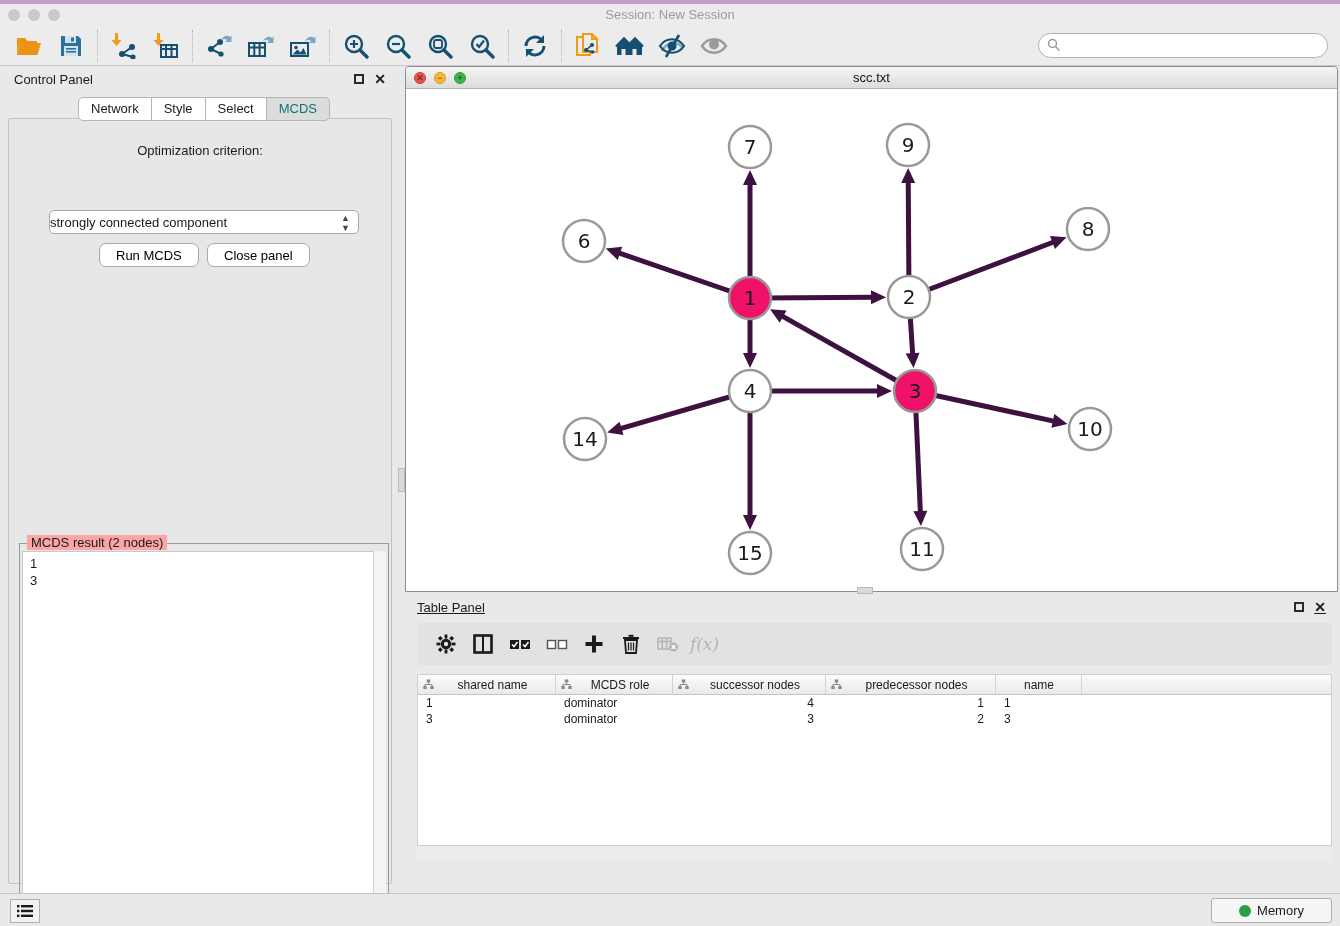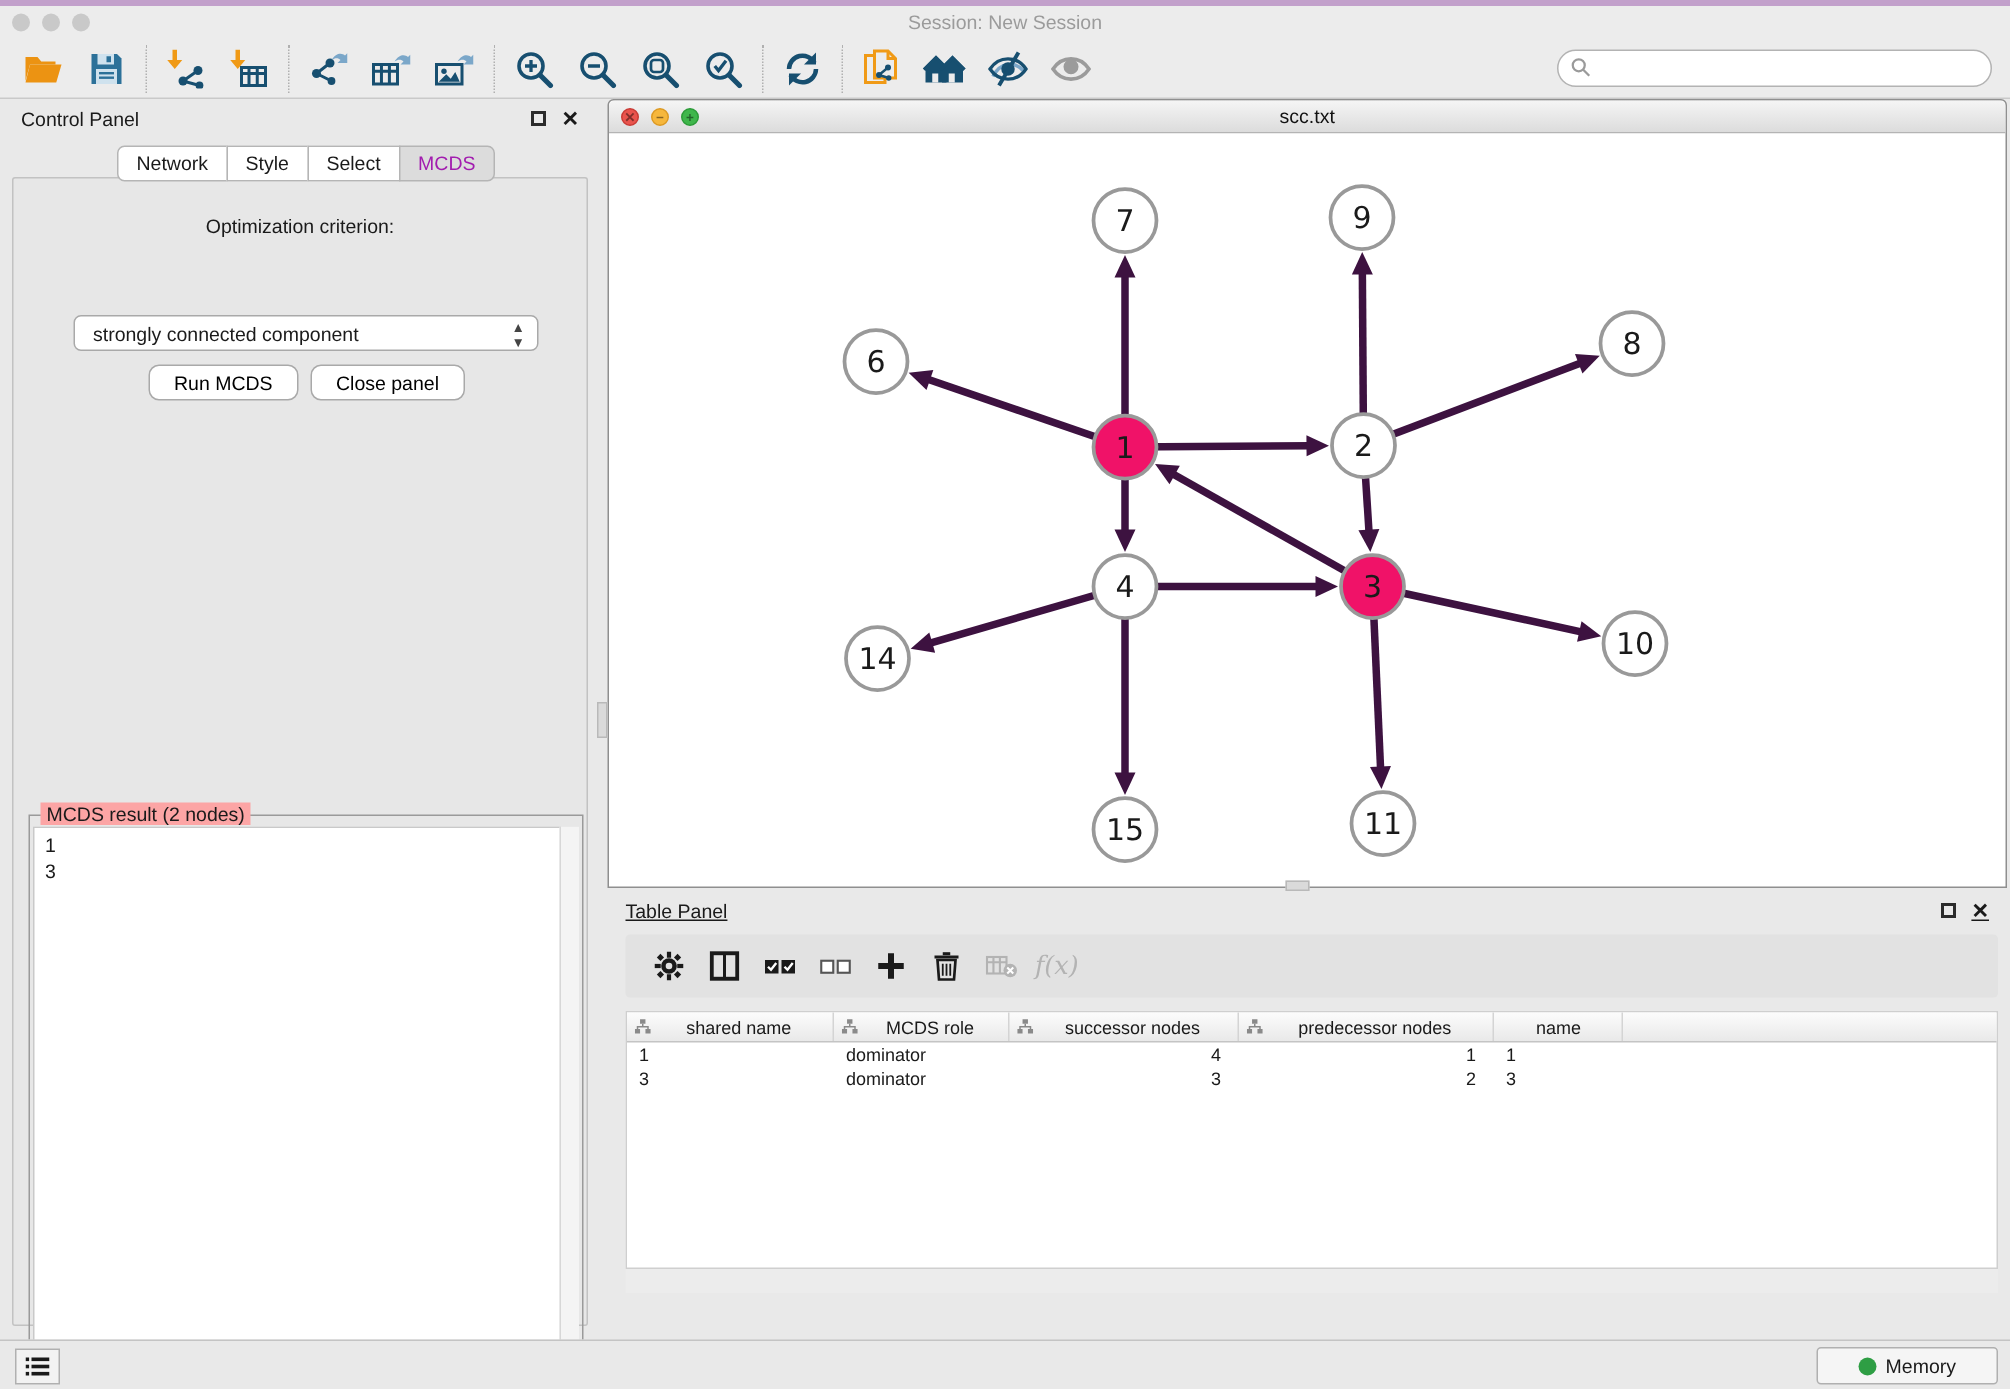--- a/index.html
+++ b/index.html
@@ -33,28 +33,28 @@
   
   #control-panel { left:4px; top:66px; width:392px; height:822px; }
   #cp-header { height:26px; display:flex; align-items:center; padding:0 10px; }
   #cp-header .title { flex:1; font-size:13px; }
   .float-btn { width:10px; height:10px; border:2px solid #2b2b2b; display:inline-block; margin-right:10px; }
   .close-x { font-size:14px; font-weight:bold; color:#1a1a1a; line-height:10px; }
   #cp-tabs { position:absolute; left:74px; top:31px; display:flex; z-index:2; }
   .cp-tab { border:1px solid #b5b5b5; background:#fff; padding:3px 12px 4px; font-size:13px;
             margin-right:-1px; }
   .cp-tab:first-child { border-top-left-radius:5px; border-bottom-left-radius:5px; }
-  .cp-tab.selected { background:#dcdcdc; color:#a21caf;
+  .cp-tab.selected { background:#dcdcdc; color:#0f766e;
                      border-top-right-radius:5px; border-bottom-right-radius:5px; }
   #cp-body { position:absolute; left:4px; top:52px; width:384px; height:766px;
              background:#e7e7e7; border:1px solid #c2c2c2; border-radius:2px; }
   #opt-label { text-align:center; margin-top:24px; font-size:13px; }
   #opt-select { position:absolute; left:40px; top:91px; width:310px; height:24px; background:#fff;
                 border:1px solid #a9a9a9; border-radius:5px; display:flex; align-items:center;
-                padding-left:12px; font-size:13px; }
+                font-size:13px; }
   #opt-select .spin { position:absolute; right:8px; top:2px; font-size:9px; color:#444; line-height:10px; text-align:center; }
   .cp-btn { position:absolute; top:124px; height:24px; background:#fff; border:1px solid #a9a9a9;
             border-radius:7px; font-size:13px; padding:0 16px; font-family:"Liberation Sans",sans-serif; }
   #run-btn { left:90px; }
   #close-panel-btn { left:198px; }
   #result-group { position:absolute; left:10px; top:424px; width:370px; height:378px; }
   #result-legend { position:absolute; left:8px; top:-8px; background:#fca5a5; padding:0 4px; font-size:13px; z-index:2;}
   #result-border { position:absolute; left:0; top:0; width:100%; height:100%; border:1px solid #9a9a9a; }
   #result-inner { position:absolute; left:3px; top:8px; width:364px; height:367px; background:#fff;
                   border:1px solid #c9c9c9; font-size:13px; padding:3px 0 0 7px; line-height:17px; }

